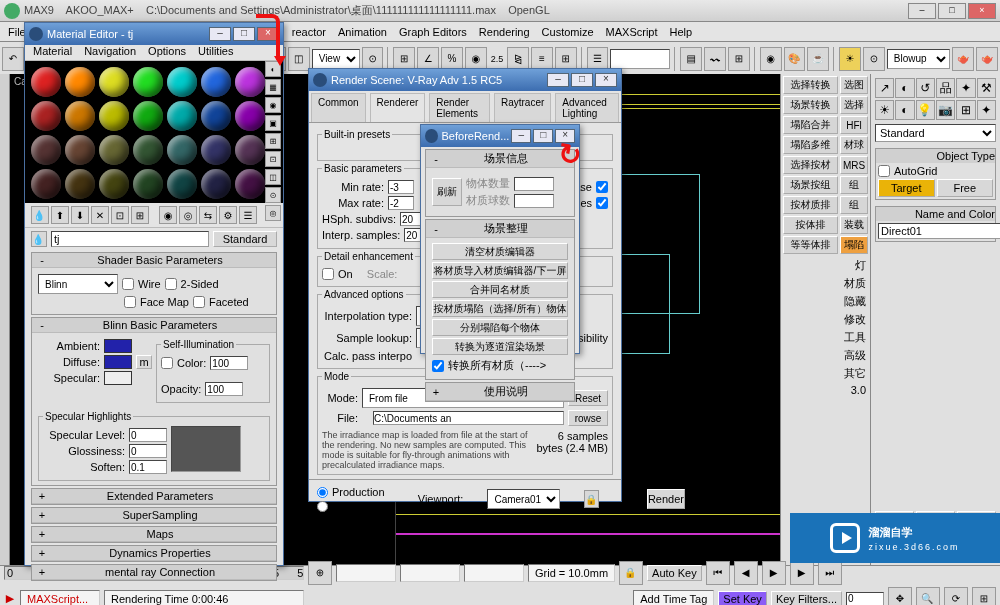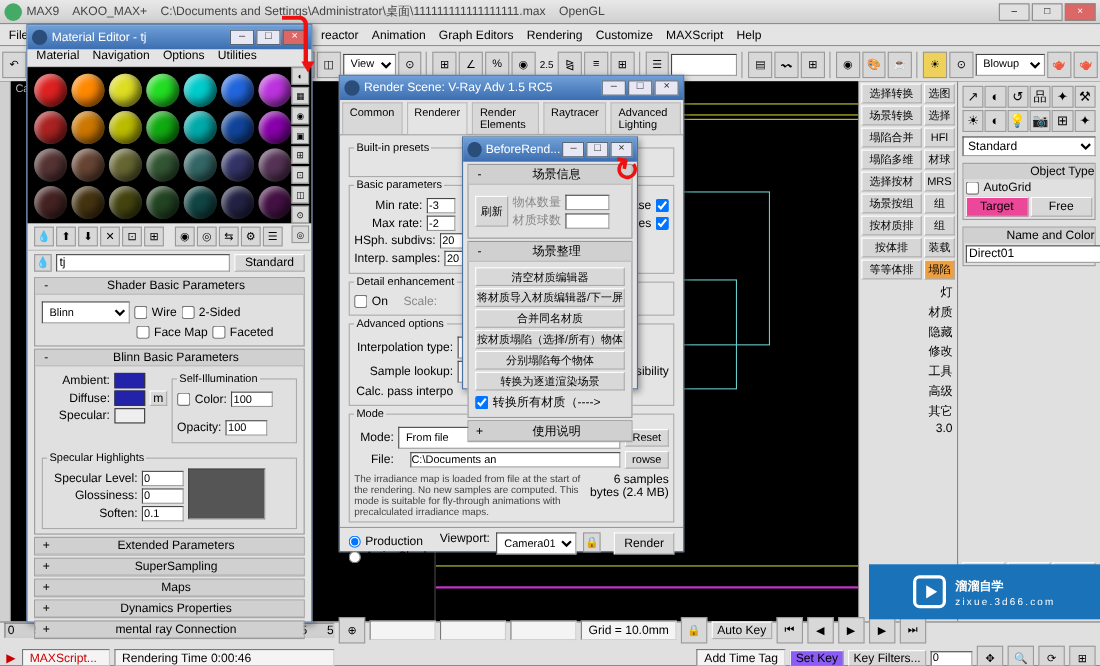--- a/index.html
+++ b/index.html
@@ -258,21 +258,21 @@
       <div class="tbtn">✦</div>
     </div>
     <select class="cp-drop"><option>Standard</option></select>
     <div class="cp-group">
       <div class="gtitle">Object Type</div>
       <div class="row">
           <input type="checkbox" class="chk" style="">
           <span>AutoGrid</span>
         </div>
       <div style="display:flex;gap:2px">
-        <button style="flex:1;height:18px;background:#ec4899;border:1px outset #fff">Target</button>
+        <button style="flex:1;height:18px;background:#eab308;border:1px outset #fff">Target</button>
         <button style="flex:1;height:18px;background:#d8d8d8;border:1px outset #fff">Free</button>
       </div>
     </div>
     <div class="cp-group">
       <div class="gtitle">Name and Color</div>
       <div style="display:flex;gap:2px">
         <input style="flex: 1 1 0%; height: 16px; background: rgb(255, 255, 255); border: 1px inset rgb(153, 153, 153); padding: 0px 2px;" value="Direct01">
 
       </div>
     </div>
@@ -607,21 +607,21 @@
       <div style="display:flex;gap:4px;margin-top:4px">
         <div style="flex:1;font-size:9px;color:#444">The irradiance map is loaded from file at the start of the rendering. No new samples are computed. This mode is suitable for fly-through animations with precalculated irradiance maps.</div>
         <div style="text-align:right;font-size:9px">
           <div>6 samples</div>
           <div>bytes (2.4 MB)</div>
         </div>
       </div>
     </fieldset>
   </div>
   <div class="render-foot">
-    <div style="display:flex;gap:6px">
+    <div style="display:flex;align-items:center;gap:24px">
       <div>
         <div class="row">
             <input type="radio" class="radio" checked="" style="">
             <span>Production</span>
           </div>
         <div class="row">
             <input type="radio" class="radio" style="">
             <span>ActiveShade</span>
           </div>
       </div>

